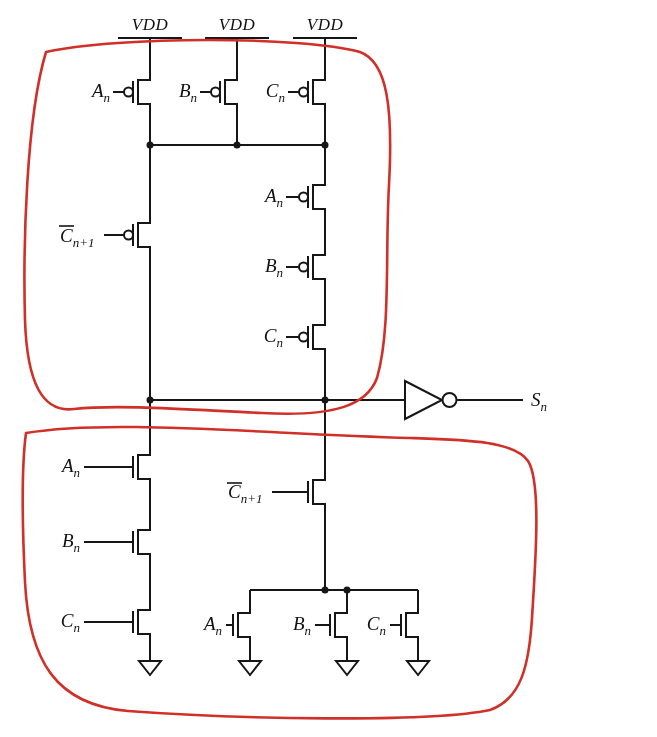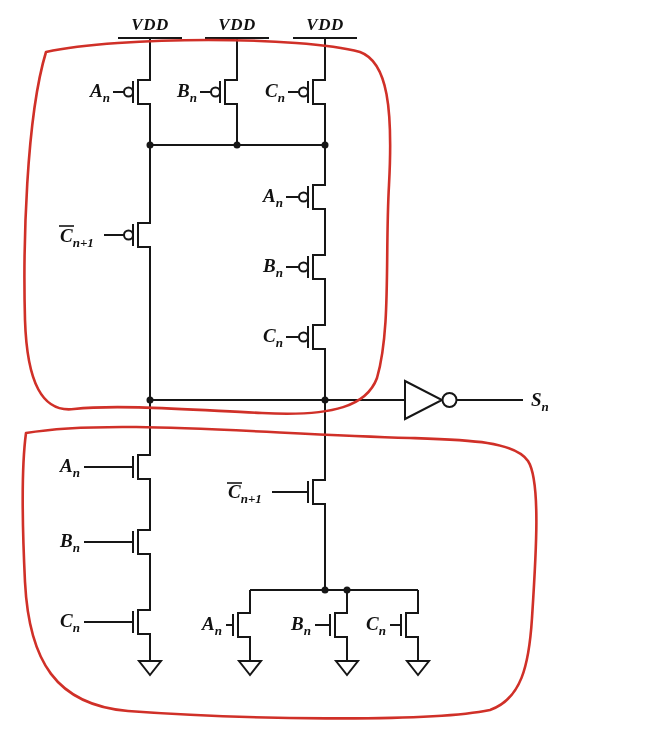--- a/index.html
+++ b/index.html
@@ -2,21 +2,20 @@
 <html><head>
 <meta charset="utf-8">
 <style>
   html, body { margin: 0; padding: 0; background: #ffffff; }
   .stage {
     position: relative;
     width: 657px;
     height: 737px;
     background: #ffffff;
     overflow: hidden;
-    font-weight: bold;
   }
   svg { display: block; }
   .lbl {
     font-family: "Liberation Serif", serif;
     font-style: italic;
     font-size: 19px;
     fill: #111111;
   }
   .sub { font-size: 13px; }
   .vdd {

